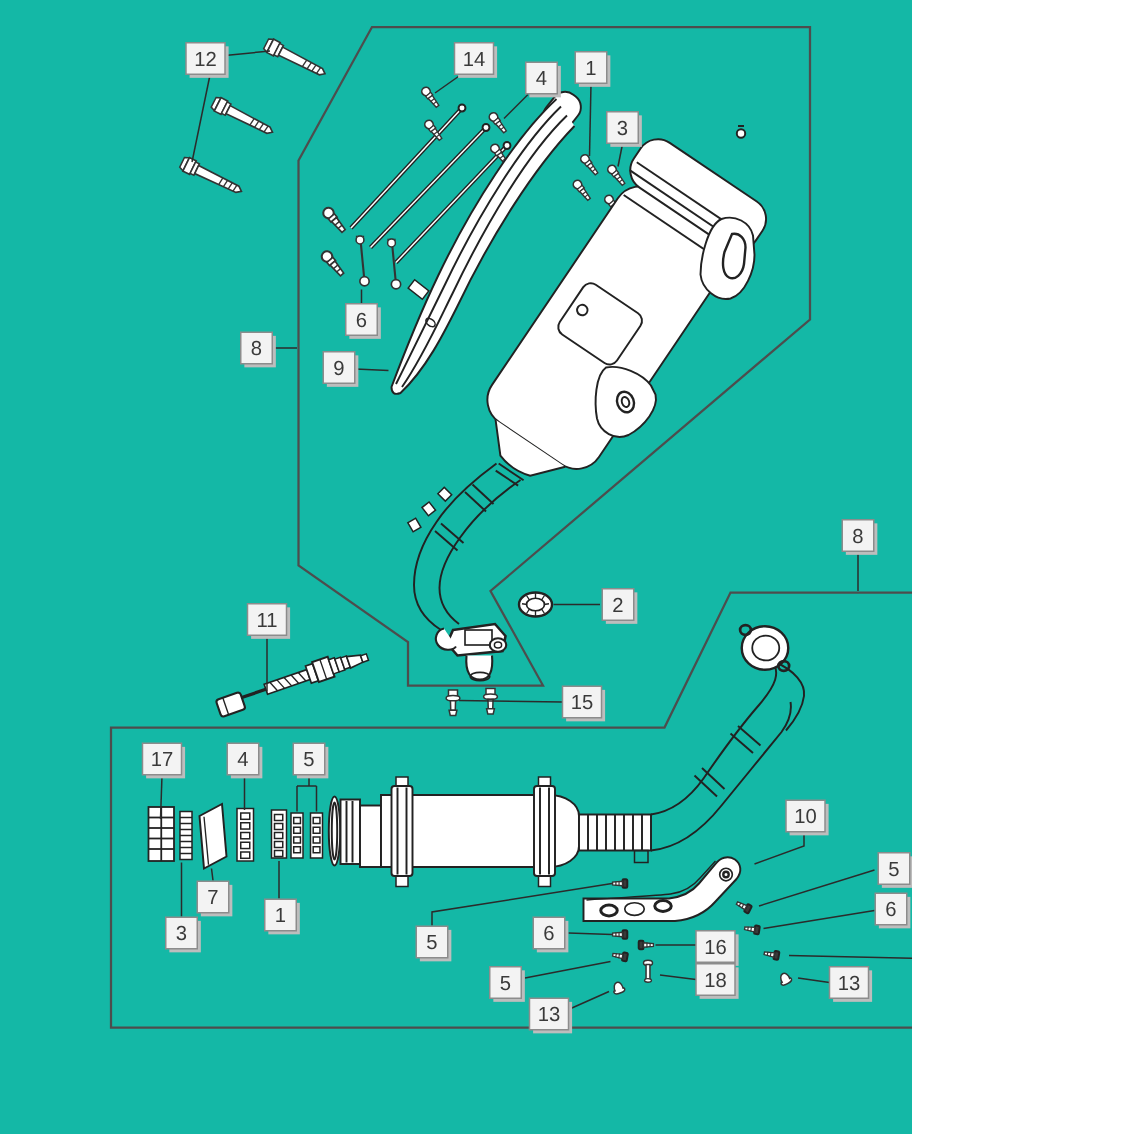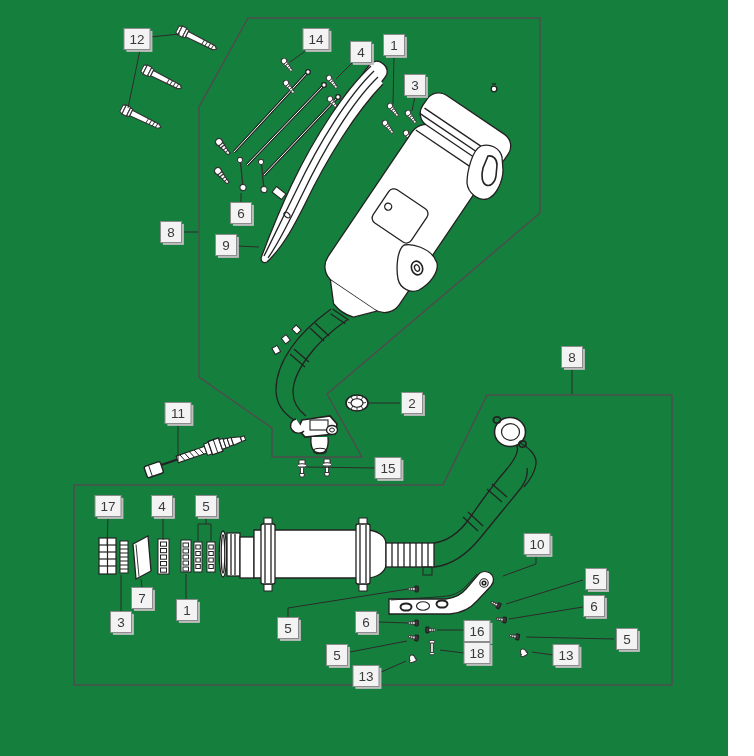--- a/index.html
+++ b/index.html
@@ -1,16 +1,16 @@
 <!DOCTYPE html>
 <html><head>
 <meta charset="utf-8">
 <style>
   html,body{margin:0;padding:0;background:#ffffff;}
-  #stage{position:relative;width:728px;height:756px;background:#15803d;overflow:hidden;}
+  #stage{position:relative;width:608px;height:756px;background:#14b8a6;overflow:hidden;}
   svg{display:block;}
   svg text{font-family:"Liberation Sans","DejaVu Sans",sans-serif;font-size:13.5px;fill:#3a3a3a;}
   .callout{cursor:pointer;}
 </style>
 </head>
 <body>
 
 <div id="stage">
 <svg id="dwg" width="754" height="756" viewBox="0 0 754 756">
 

